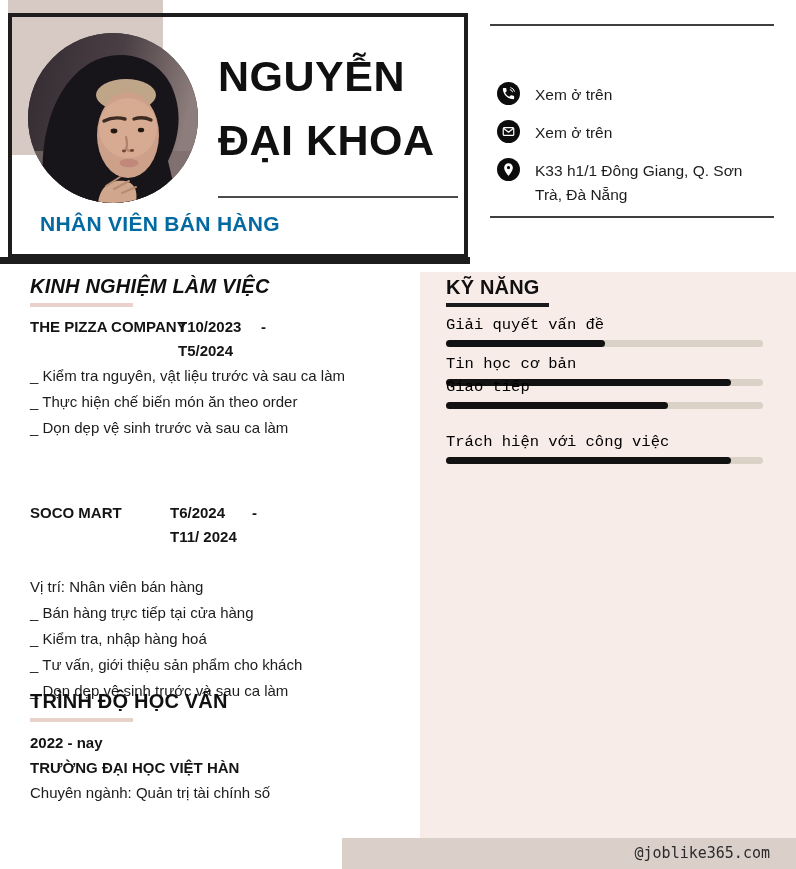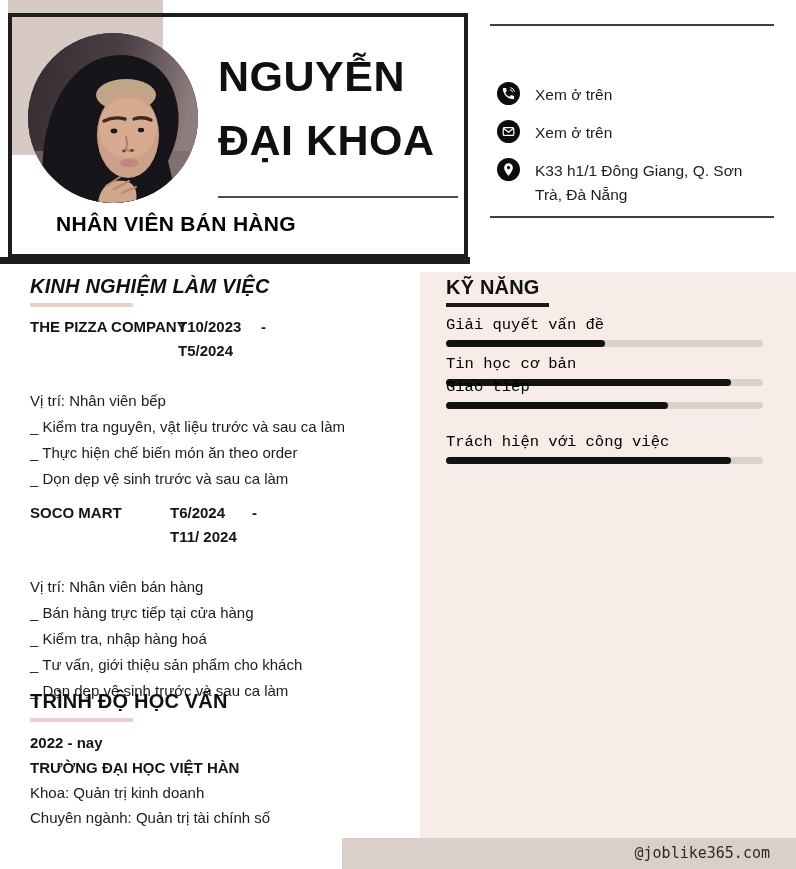--- a/index.html
+++ b/index.html
@@ -30,21 +30,21 @@
   .photo-wrap svg { display:block; width:100%; height:100%; }
 
   .name-block { position:absolute; left:218px; top:44px; width:250px; }
   .name-line {
     font-size:43px; font-weight:bold; line-height:64px; color:#101010;
     letter-spacing:0.5px; white-space:nowrap;
   }
   .name-underline { position:absolute; left:218px; top:196px; width:240px; height:2px; background:#4c4c4c; }
   .job-title {
     position:absolute; left:40px; top:212px; font-size:21px; font-weight:bold;
-    color:#000000; letter-spacing:0.3px; white-space:nowrap;margin-left:16px;
+    color:#0369a1; letter-spacing:0.3px; white-space:nowrap;
   }
 
   
   .contact {
     position:absolute; left:490px; top:24px; width:284px; height:194px;
     border-top:2px solid #3f3f3f; border-bottom:2px solid #3f3f3f;
   }
   .c-row { position:absolute; left:0; width:100%; height:24px; }
   .c-row1 { top:18px; } .c-row2 { top:56px; } .c-row3 { top:94px; } .c-row4 { top:132px; }
   .c-icon {
@@ -191,21 +191,20 @@
   <div class="section-title t-exp">KINH NGHIỆM LÀM VIỆC</div>
   <div class="sec-underline u-exp"></div>
 
   <div class="job job1">
     <div class="job-head">
       <span class="jh-company">THE PIZZA COMPANY</span>
       <span class="jh-start">T10/2023</span>
       <span class="jh-sep">-</span>
       <span class="jh-end">T5/2024</span>
     </div>
-    <div class="job-position">Vị trí: Nhân viên bếp</div>
     <ul class="duties">
       <li>_ Kiểm tra nguyên, vật liệu trước và sau ca làm</li>
       <li>_ Thực hiện chế biến món ăn theo order</li>
       <li>_ Dọn dẹp vệ sinh trước và sau ca làm</li>
     </ul>
   </div>
 
   <div class="job job2">
     <div class="job-head">
       <span class="jh-company">SOCO MART</span>
@@ -220,21 +219,20 @@
       <li>_ Tư vấn, giới thiệu sản phẩm cho khách</li>
       <li>_ Dọn dẹp vệ sinh trước và sau ca làm</li>
     </ul>
   </div>
 
   <div class="section-title t-edu">TRÌNH ĐỘ HỌC VẤN</div>
   <div class="sec-underline u-edu"></div>
   <div class="edu-body">
     <div class="edu-line edu-bold">2022 - nay</div>
     <div class="edu-line edu-bold">TRƯỜNG ĐẠI HỌC VIỆT HÀN</div>
-    <div class="edu-line">Khoa: Quản trị kinh doanh</div>
     <div class="edu-line">Chuyên ngành: Quản trị tài chính số</div>
   </div>
 
   <div class="section-title t-skills">KỸ NĂNG</div>
   <div class="sec-underline u-skills"></div>
 
   <div class="skill-item s1">
     <div class="skill-label">Giải quyết vấn đề</div>
     <div class="skill-track">
       <div class="skill-fill" style="width: 50%;"></div>

